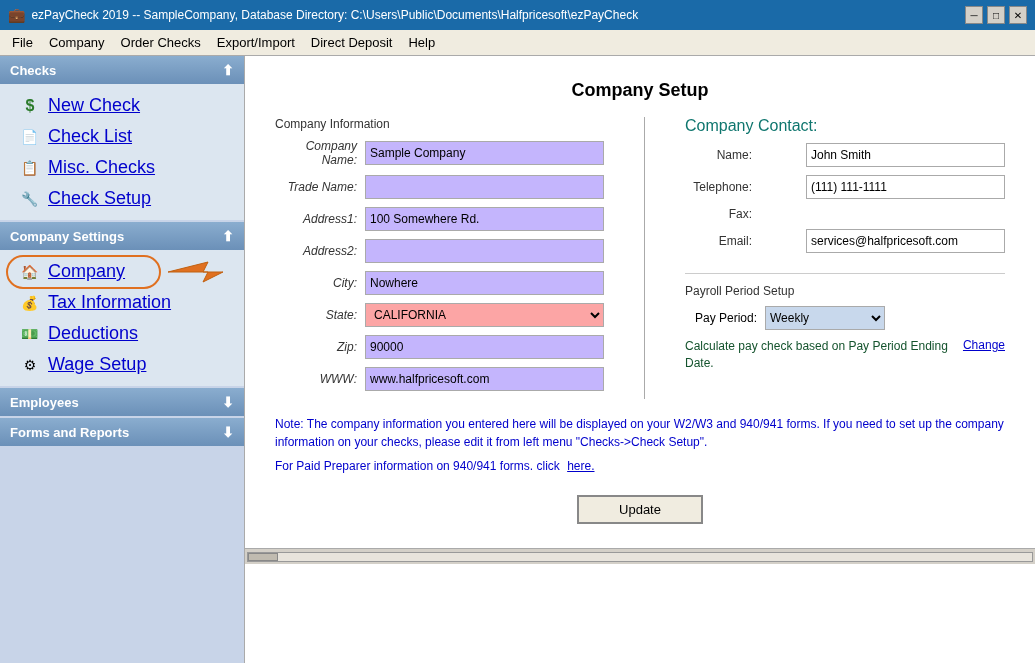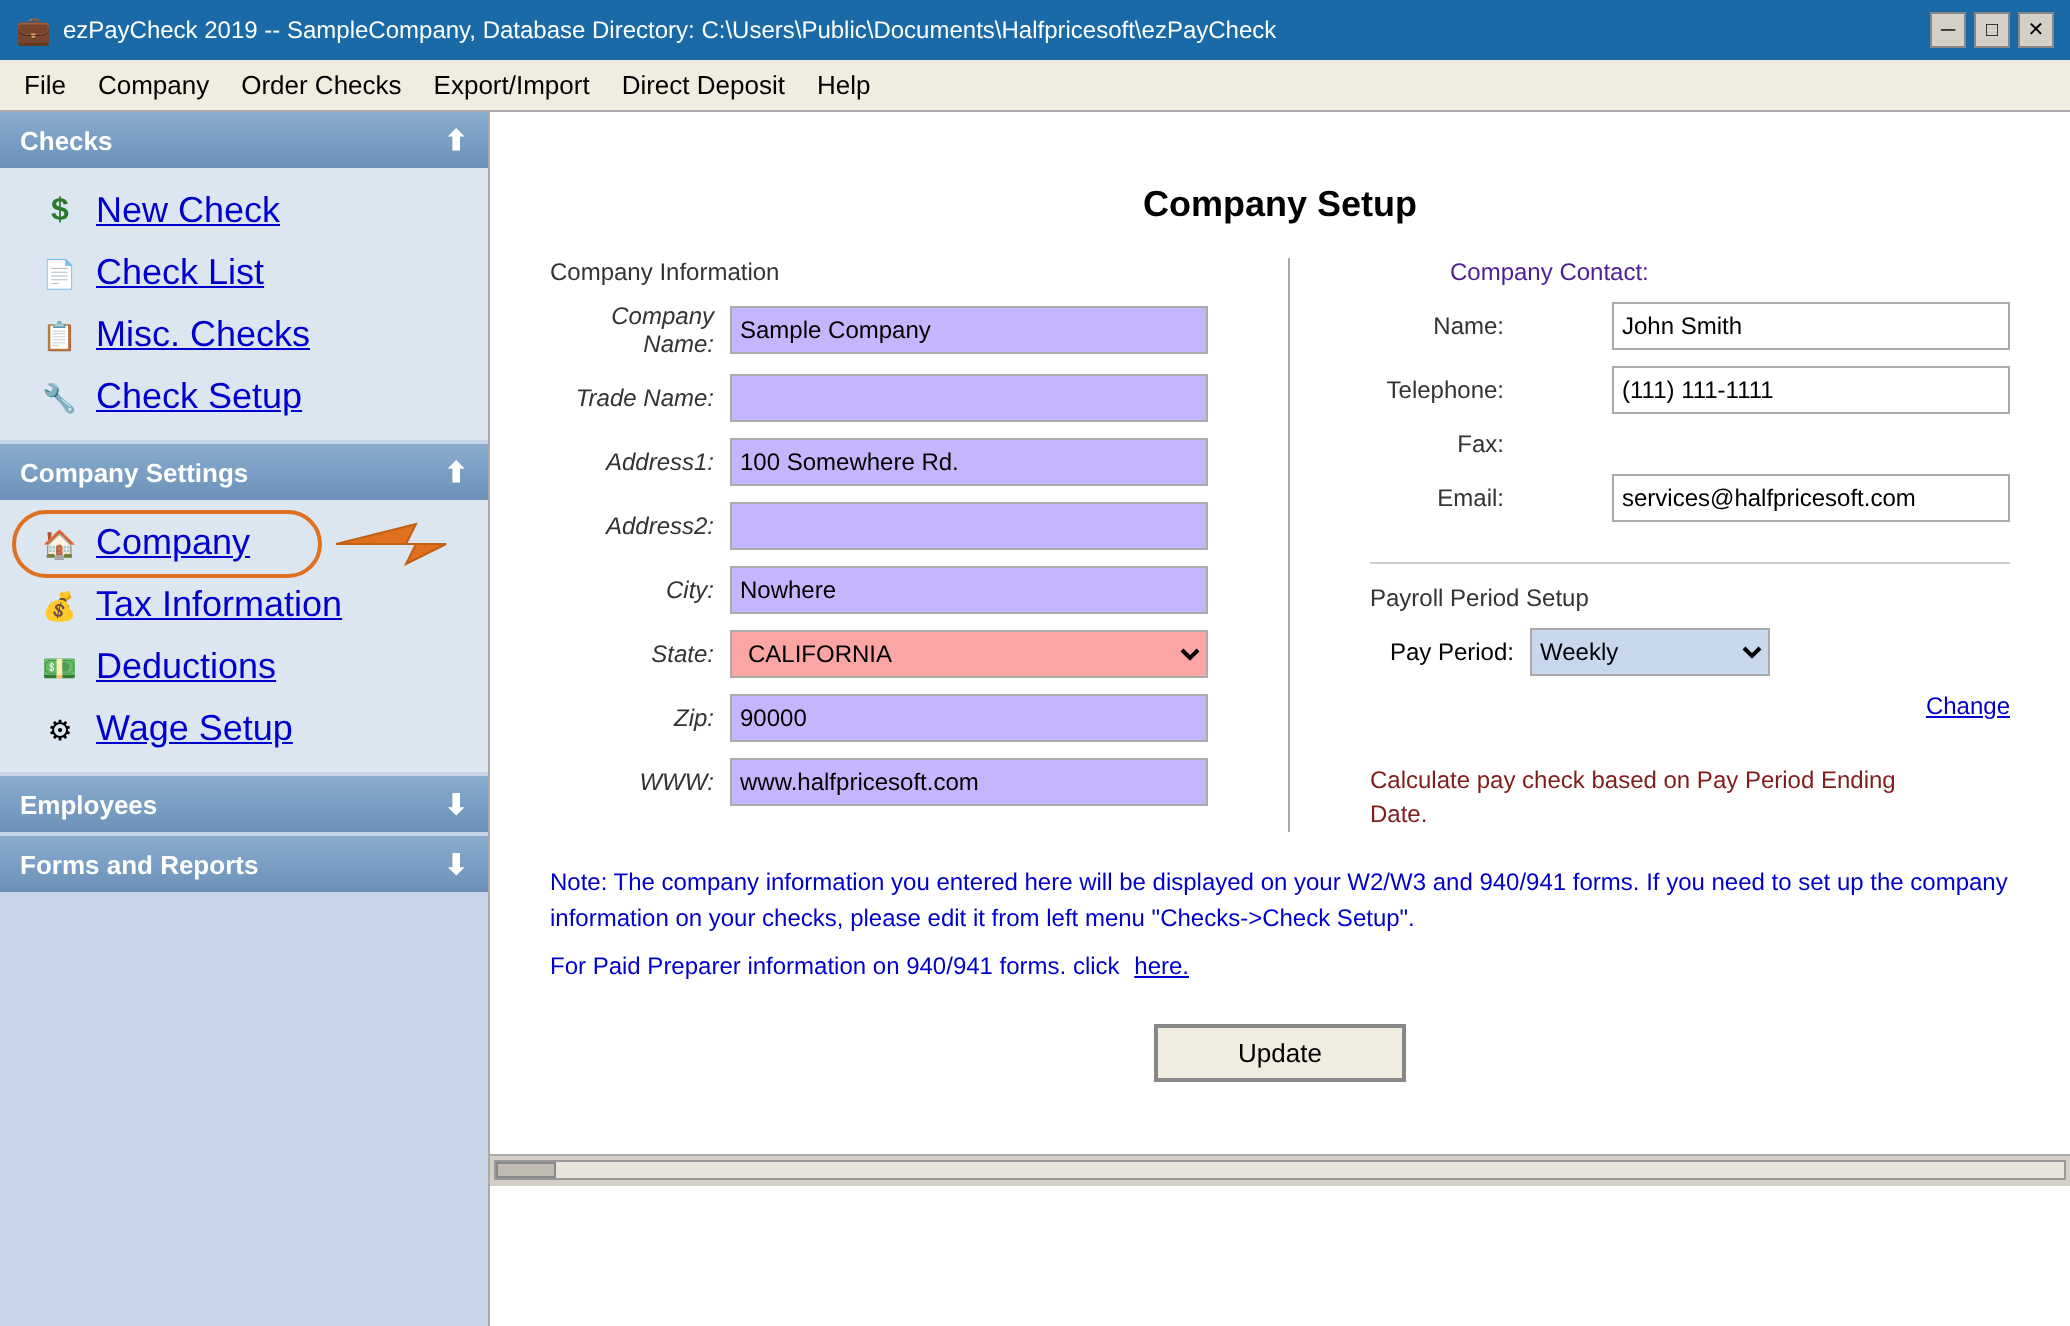--- a/index.html
+++ b/index.html
@@ -105,21 +105,21 @@
     
     .content-area {
       flex: 1;
       background: white;
       padding: 0;
       overflow-y: auto;
       position: relative;
     }
 
     .form-container {
-      padding: 36px 30px;
+      padding: 24px 30px;
     }
 
     .form-title {
       text-align: center;
       font-size: 18px;
       font-weight: bold;
       margin-bottom: 16px;
       color: #000;
     }
 
@@ -172,24 +172,23 @@
       background: #e0e8f8;
     }
 
     .divider {
       width: 1px;
       background: #aaa;
       margin: 0 10px;
     }
 
     .contact-section-label {
-      font-size: 12px;
+      font-size: 16px;
       margin-bottom: 8px;
-      color: #4c1d95;
-      margin-left: 40px;
+      color: #0f766e;
     }
 
     .contact-field-row {
       display: flex;
       align-items: center;
       margin-bottom: 8px;
       gap: 46px;
     }
 
     .contact-label {
@@ -238,24 +237,23 @@
 
     .calculate-row {
       display: flex;
       align-items: flex-start;
       margin-top: 6px;
       gap: 10px;
     }
 
     .calculate-text {
       font-size: 12px;
-      color: #7f1d1d;
+      color: #14532d;
       flex: 1;
       line-height: 1.4;
-      margin-top: 36px;
     }
 
     .change-link {
       color: #0000cc;
       text-decoration: underline;
       font-size: 12px;
       cursor: pointer;
       white-space: nowrap;
     }
 

